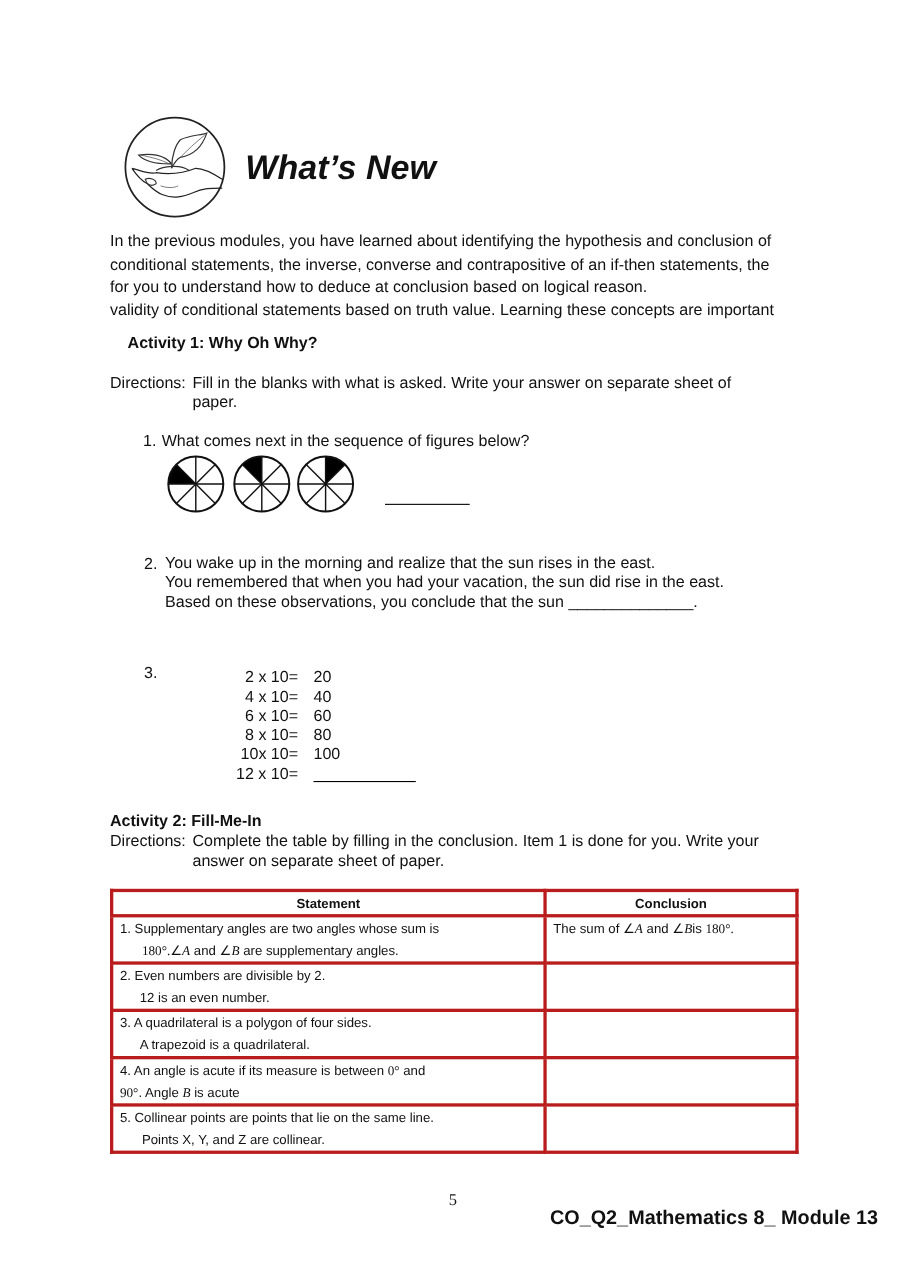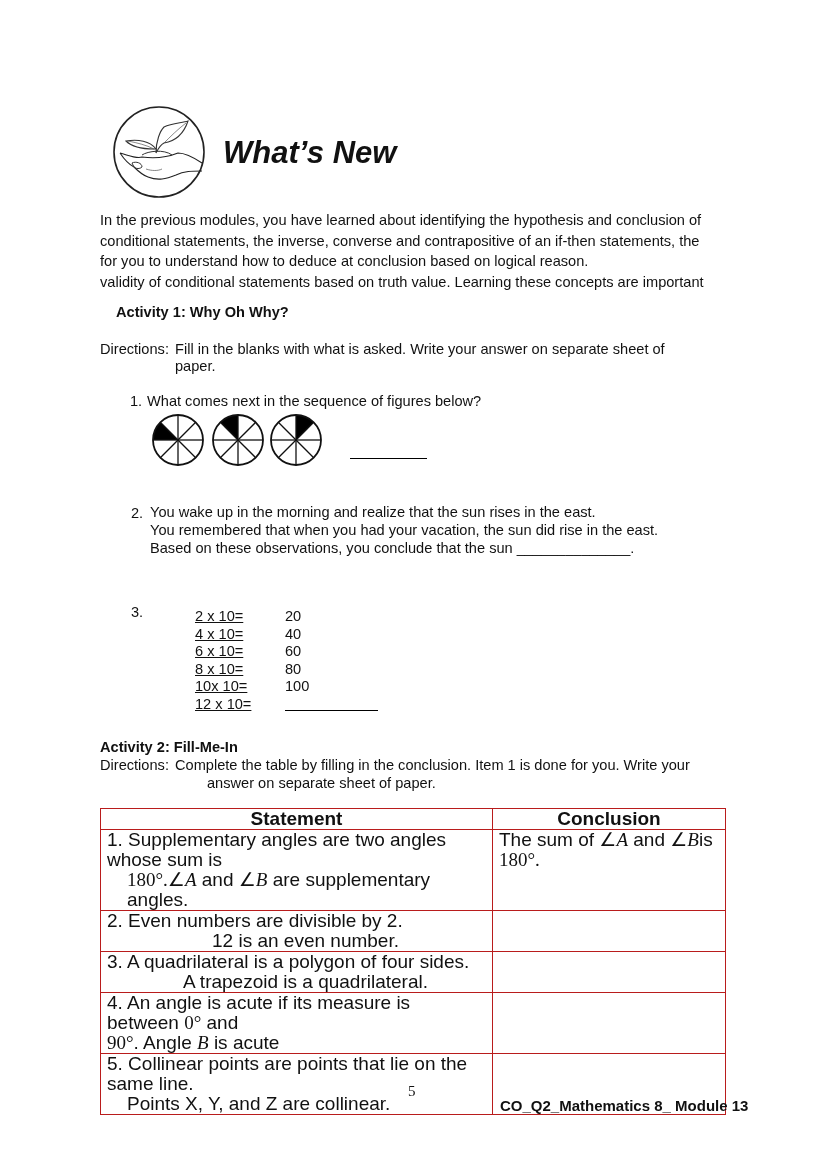--- a/index.html
+++ b/index.html
@@ -15,34 +15,34 @@
   #section-title { left: 223px; top: 135px; font-size: 31px; font-weight: bold; font-style: italic; white-space: nowrap; }
 
   #intro { left: 100px; top: 210px; width: 640px; }
   #intro p { margin: 0; font-size: 14.6px; line-height: 20.5px; }
 
   .figrow { left: 150px; top: 413px; }
   .blank-fig { left: 350px; top: 458px; width: 77px; border-top: 1.5px solid #000; }
 
   .mult { left: 195px; top: 608px; }
   .mult-row { display: flex; height: 17.6px; font-size: 14.6px; line-height: 17.6px; }
-  .mult-row .lhs { width: 76px; text-align: left; text-decoration: underline; }
+  .mult-row .lhs { width: 76px; text-align: right; }
   .mult-row .rhs { padding-left: 14px; }
   .mult-blank { display:inline-block; width: 93px; border-bottom: 1px solid #000; height: 14px; margin-top: 0px; }
 
   table#conc { position: absolute; left: 100px; top: 808px; border-collapse: collapse; width: 626px; }
-  #conc td, #conc th { border: 1px solid #b91c1c; font-size: 19px; vertical-align: top; padding: 0 6px; }
+  #conc td, #conc th { border: 3px solid #b91c1c; font-size: 12px; vertical-align: top; padding: 0 6px; }
   #conc th { height: 20px; line-height: 20px; font-weight: bold; text-align: center; }
   #conc td { height: 40px; line-height: 20px; }
   #conc .c1 { width: 379px; }
-  .indent { padding-left: 18px; display:block;text-align:center; }
+  .indent { padding-left: 18px; display:block; }
   .indent2 { padding-left: 20px; display:block; }
 
   #page-num { left: 408px; top: 1083px; font-family: "Liberation Serif", serif; font-size: 15px; }
-  #footer-label { left: 500px; top: 1097px; font-size: 15px; font-weight: bold; white-space: nowrap; }
+  #footer-label { left: 500px; top: 1097px; font-size: 18px; font-weight: bold; white-space: nowrap; }
   #watermark { left: 336px; top: 1191px; font-size: 17px; color: #0f172a; letter-spacing: 0.5px; white-space: nowrap; }
 </style>
 </head>
 <body>
 
 <div id="header-icon" class="abs">
   <svg width="94" height="94" viewBox="0 0 94 94">
     <circle cx="47" cy="47" r="45" fill="#fff" stroke="#222" stroke-width="1.6"></circle>
 
     <path d="M44 48 C 44 36, 48 26, 52 22 C 60 18, 70 18, 76 16 C 72 28, 64 36, 52 38 C 48 40, 46 44, 44 48 Z" fill="none" stroke="#333" stroke-width="1.1"></path>
@@ -147,21 +147,21 @@
     </div>
   <div class="mult-row">
       <span class="lhs">12 x 10=</span>
       <span class="rhs"><span class="mult-blank"></span></span>
     </div>
 </div>
 
 <div class="abs txt bold" style="left:100px; top:737px;">Activity 2: Fill-Me-In</div>
 <div class="abs txt" style="left:100px; top:755px;">Directions:</div>
 <div class="abs txt" style="left:175px; top:755px;text-align:center;">Complete the table by filling in the conclusion. Item 1 is done for you. Write your</div>
-<div class="abs txt" style="left:175px; top:773px;margin-left:32px;">answer on separate sheet of paper.</div>
+<div class="abs txt" style="left:175px; top:773px;">answer on separate sheet of paper.</div>
 
 <table id="conc">
   <thead>
     <tr>
       <th class="c1">Statement</th>
       <th>Conclusion</th>
     </tr>
   </thead>
   <tbody>
     <tr>

